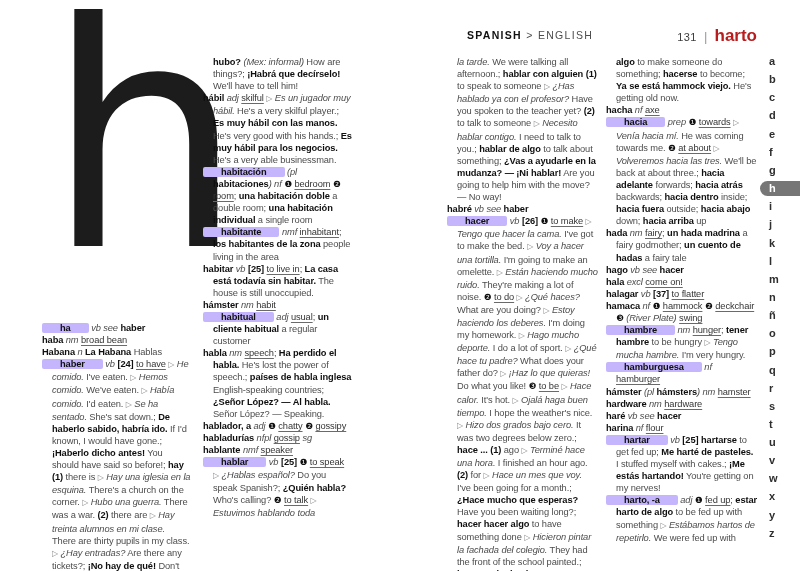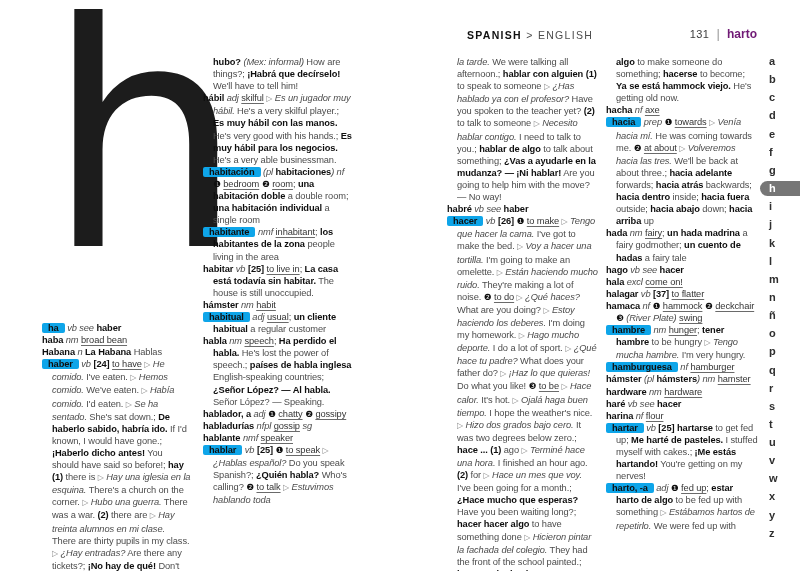--- a/index.html
+++ b/index.html
@@ -9,33 +9,33 @@
   
   .chapter-letter{position:absolute;left:46px;top:-18px;font-size:312px;line-height:1;
        font-weight:500;color:#1c1c1c;font-family:"DejaVu Sans",sans-serif;}
 
   
   .hdr-left{position:absolute;left:447px;top:29px;font-size:10.5px;letter-spacing:1.3px;color:#4d4d4d;}
   .hdr-left .lang-bold{font-weight:bold;color:#101010;margin-left:20px;}
   .hdr-right{position:absolute;left:590px;top:26px;width:167px;text-align:right;font-size:11px;color:#3c3c3c;}
   .hdr-right .pgnum{font-size:11px;letter-spacing:0.5px;}
   .hdr-right .bar{color:#9a9a9a;padding:0 4px;font-size:13px;}
-  .hdr-right .kw{font-weight:bold;color:#701a75;font-size:12px;}
+  .hdr-right .kw{font-weight:bold;color:#b91c1c;font-size:17px;}
 
   
   .col{position:absolute;top:56px;font-size:9.3px;line-height:12.1px;letter-spacing:-0.1px;
        color:#4c4c4c;text-align:left;}
   .col-1{left:42px;top:294px;width:149px;margin-top:28px;}
   .col-2{left:203px;width:149px;}
   .col-3{left:447px;width:151px;}
   .col-4{left:606px;width:152px;}
   .entry{padding-left:10px;text-indent:-10px;margin:0;}
   .entry.cont{text-indent:0;}
   .seg-hw{font-weight:bold;color:#0f0f0f;}
-  .seg-hl{background:#0ea5e9;border-radius:2px;padding:0 6px;}
+  .seg-hl{background:#c4b5fd;border-radius:2px;padding:0 18px;}
   .seg-b{font-weight:bold;color:#0f0f0f;}
   .seg-i{font-style:italic;color:#4c4c4c;}
   .seg-r{color:#4c4c4c;}
   .seg-u{color:#343434;text-decoration:underline;text-decoration-color:#6a6a6a;text-underline-offset:1.5px;}
   .seg-tri{color:#8c8c8c;font-family:"DejaVu Sans",sans-serif;font-size:8px;}
   .seg-n{color:#101010;font-family:"DejaVu Sans",sans-serif;font-size:8.6px;}
 
   
   .alpha-rail{position:absolute;left:760px;top:52px;width:40px;}
   .alpha{height:18.15px;display:flex;align-items:center;padding-left:9px;box-sizing:border-box;

